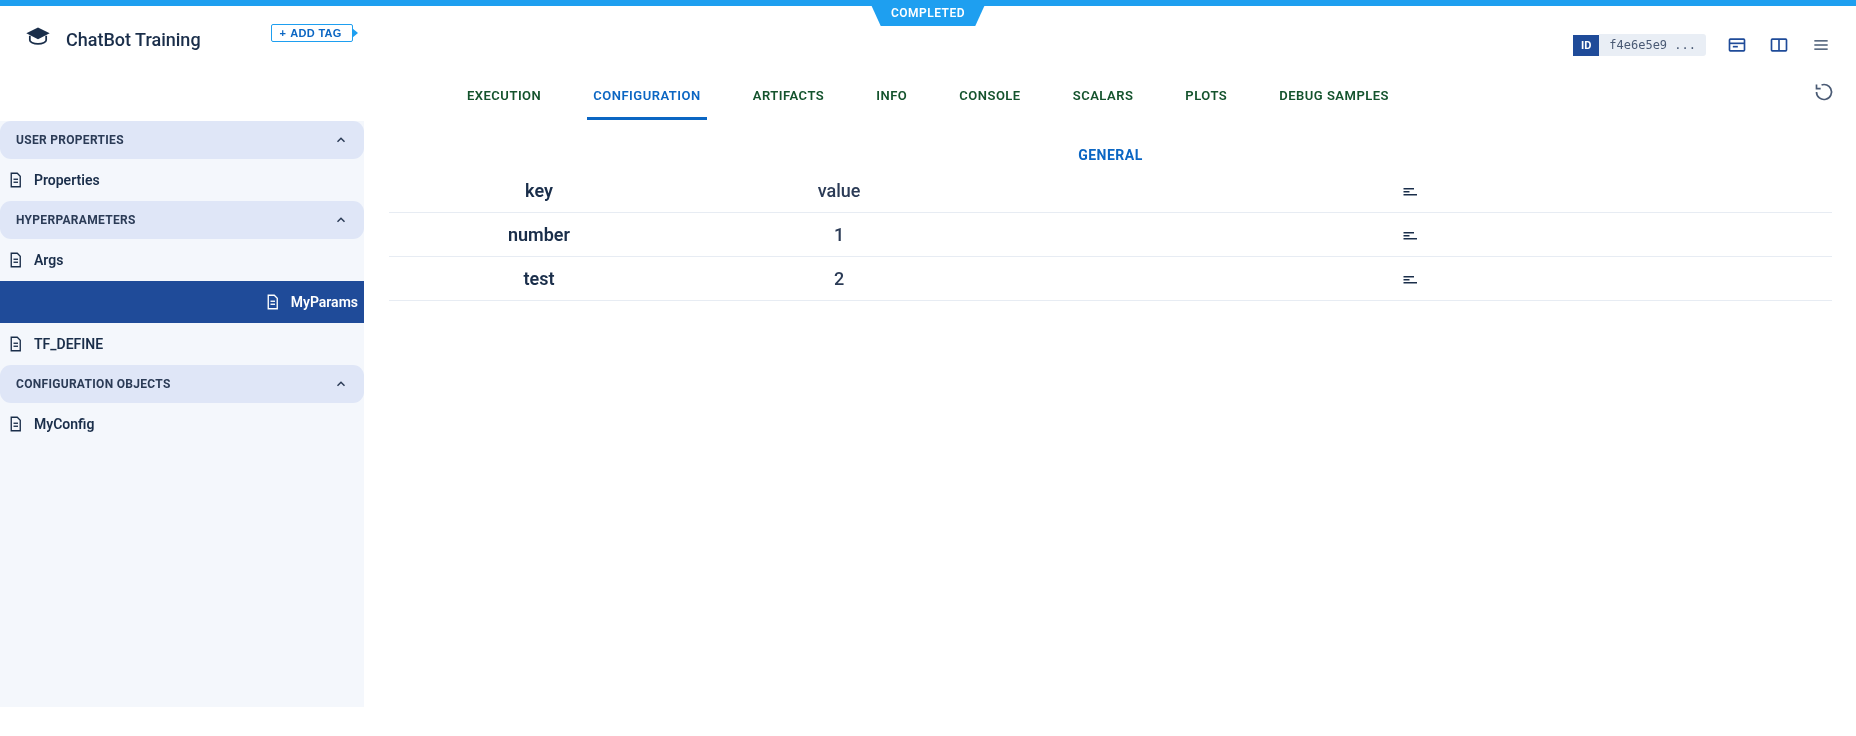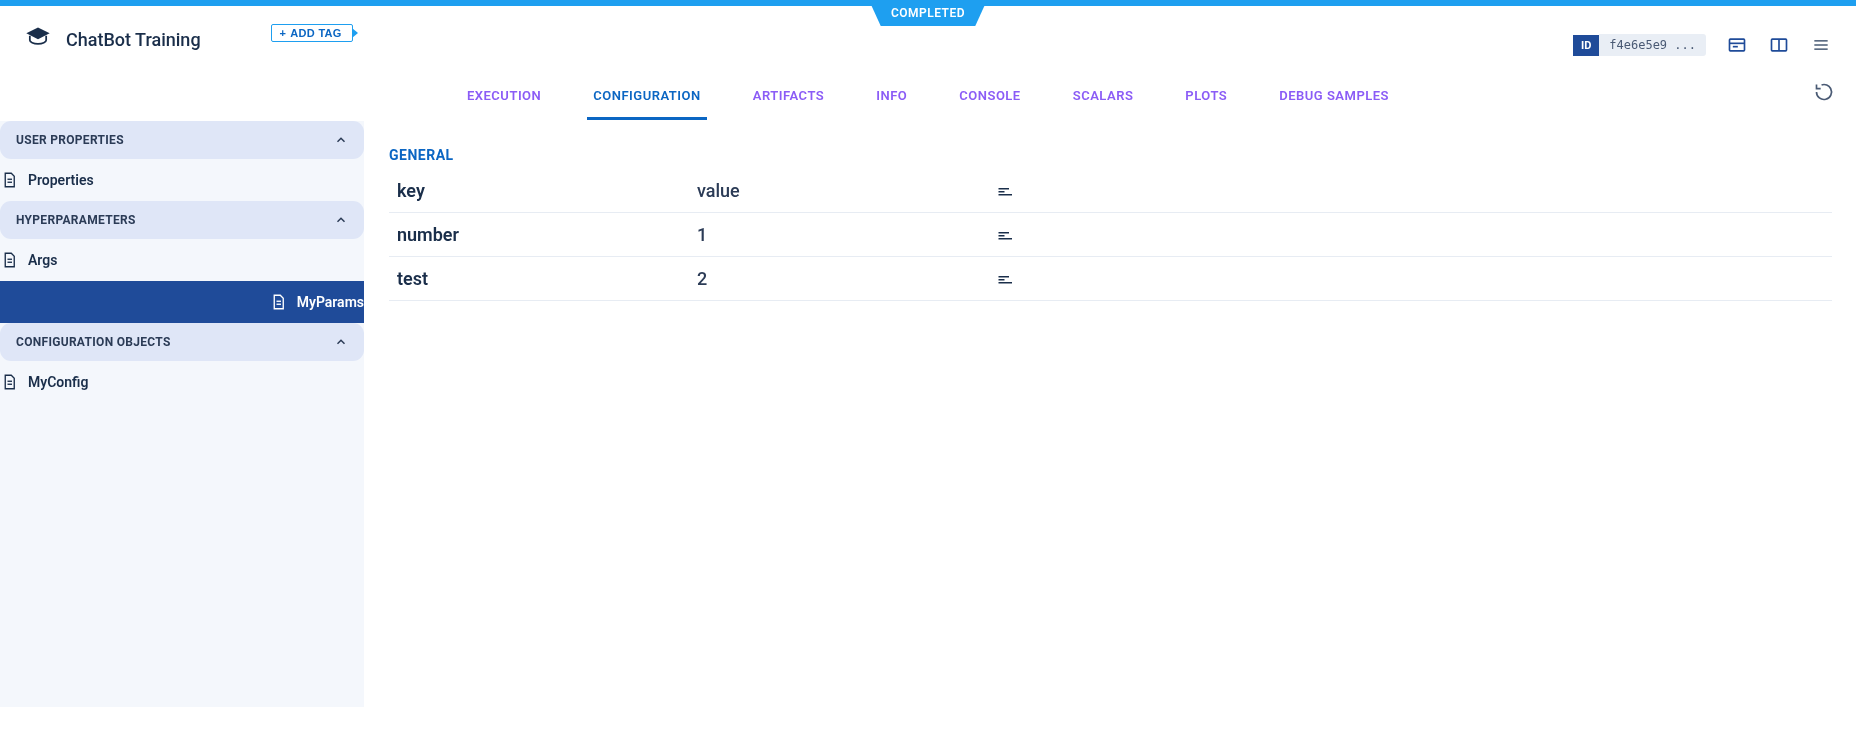--- a/index.html
+++ b/index.html
@@ -127,21 +127,21 @@
     gap: 40px;
     padding: 22px 0 0 0;
     justify-content: center;
     position: relative;
     border-bottom: 1px solid transparent;
   }
   .tab {
     font-size: 13px;
     font-weight: 600;
     letter-spacing: .5px;
-    color: #8b5cf6;
+    color: #14532d;
     padding: 10px 6px 14px 6px;
     cursor: pointer;
     border-bottom: 3px solid transparent;
   }
   .tab.active {
     color: #0b66c3;
     border-bottom-color: #0b66c3;
   }
   .loading-icon {
     position: absolute;
@@ -178,39 +178,40 @@
     border-radius: 11px;
   }
   .section-header .chev {
     width: 14px; height: 14px;
   }
   .section-header .chev svg { width:14px; height:14px; stroke:#2b3b56; fill:none; stroke-width:2.5; }
   .side-item {
     display: flex;
     align-items: center;
     gap: 10px;
-    padding: 12px 0;
+    padding: 12px 6px;
     font-size: 14px;
     font-weight: 600;
     color: #1a2e4a;
     cursor: pointer;
   }
   .side-item.active {
     background: #1f4b99;
     color: #fff;
     justify-content: flex-end;
   }
   .side-item .doc-icon { width: 18px; height: 18px; flex-shrink:0; }
   .side-item .doc-icon svg { width:18px; height:18px; stroke: currentColor; fill:none; stroke-width:1.8; }
 
   
   .main {
     flex: 1;
     padding: 26px 24px;
     overflow-y: auto;
+    text-align: center;
   }
   .section-title {
     font-size: 14px;
     font-weight: 700;
     letter-spacing: .5px;
     color: #0b66c3;
     margin-bottom: 6px;
   }
   table.kv {
     width: 100%;
@@ -337,20 +338,28 @@
           </svg></span>
       <span>Args</span>
     </div>
     <div class="side-item active">
       <span class="doc-icon"><svg viewBox="0 0 24 24">
             <path d="M7 3h8l4 4v14H7z"></path>
             <line x1="10" y1="11" x2="16" y2="11"></line>
             <line x1="10" y1="15" x2="16" y2="15"></line>
           </svg></span>
       <span>MyParams</span>
+    </div>
+    <div class="side-item">
+      <span class="doc-icon"><svg viewBox="0 0 24 24">
+            <path d="M7 3h8l4 4v14H7z"></path>
+            <line x1="10" y1="11" x2="16" y2="11"></line>
+            <line x1="10" y1="15" x2="16" y2="15"></line>
+          </svg></span>
+      <span>TF_DEFINE</span>
     </div>
 
     <div class="section-header">
       <span>CONFIGURATION OBJECTS</span>
       <span class="chev"><svg viewBox="0 0 24 24">
             <polyline points="6 15 12 9 18 15"></polyline>
           </svg></span>
     </div>
     <div class="side-item">
       <span class="doc-icon"><svg viewBox="0 0 24 24">

